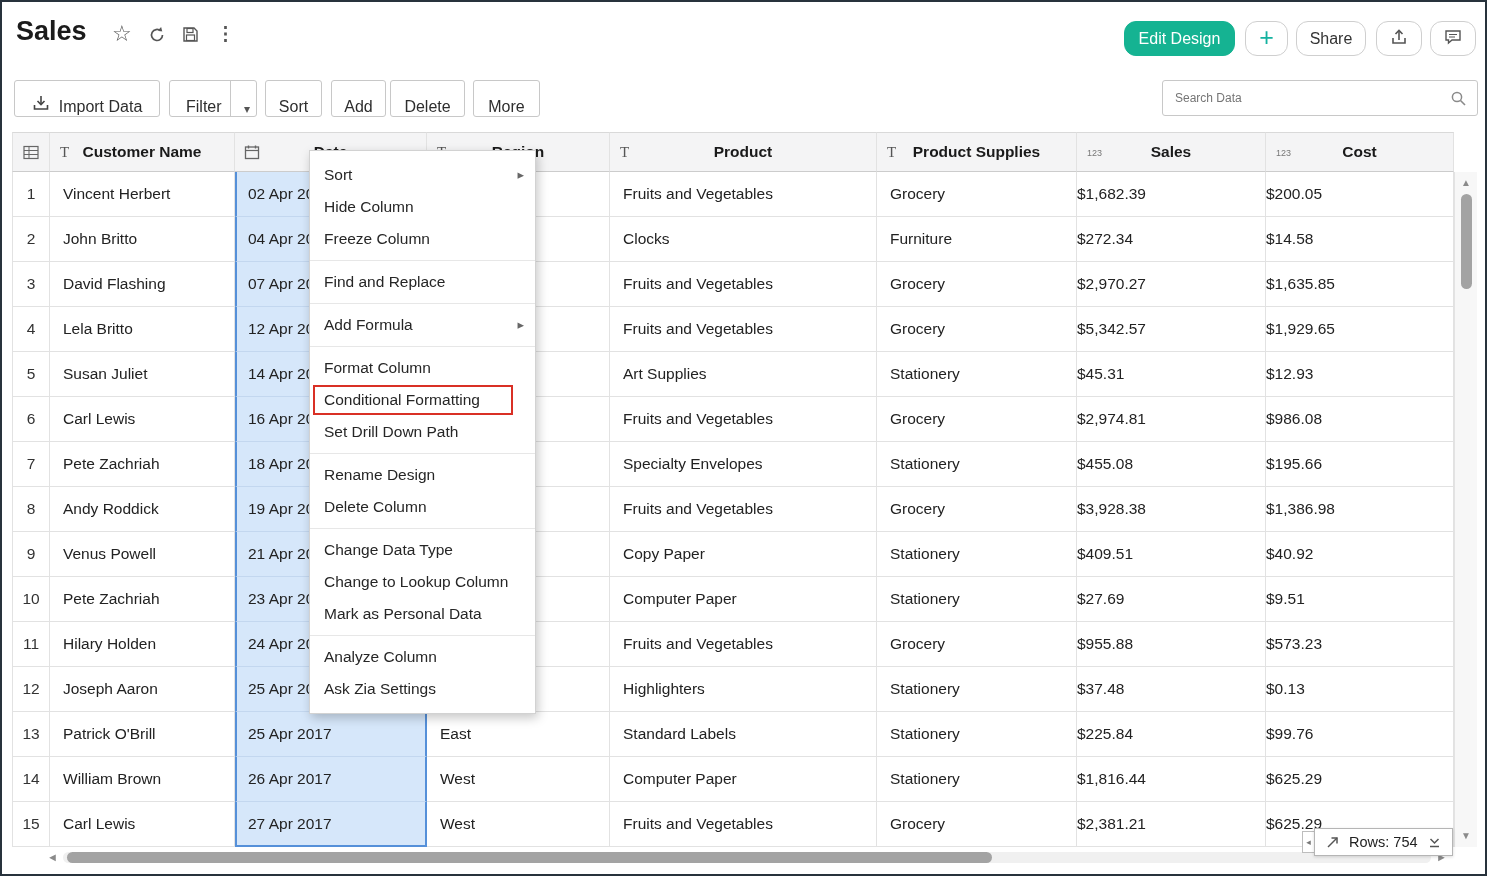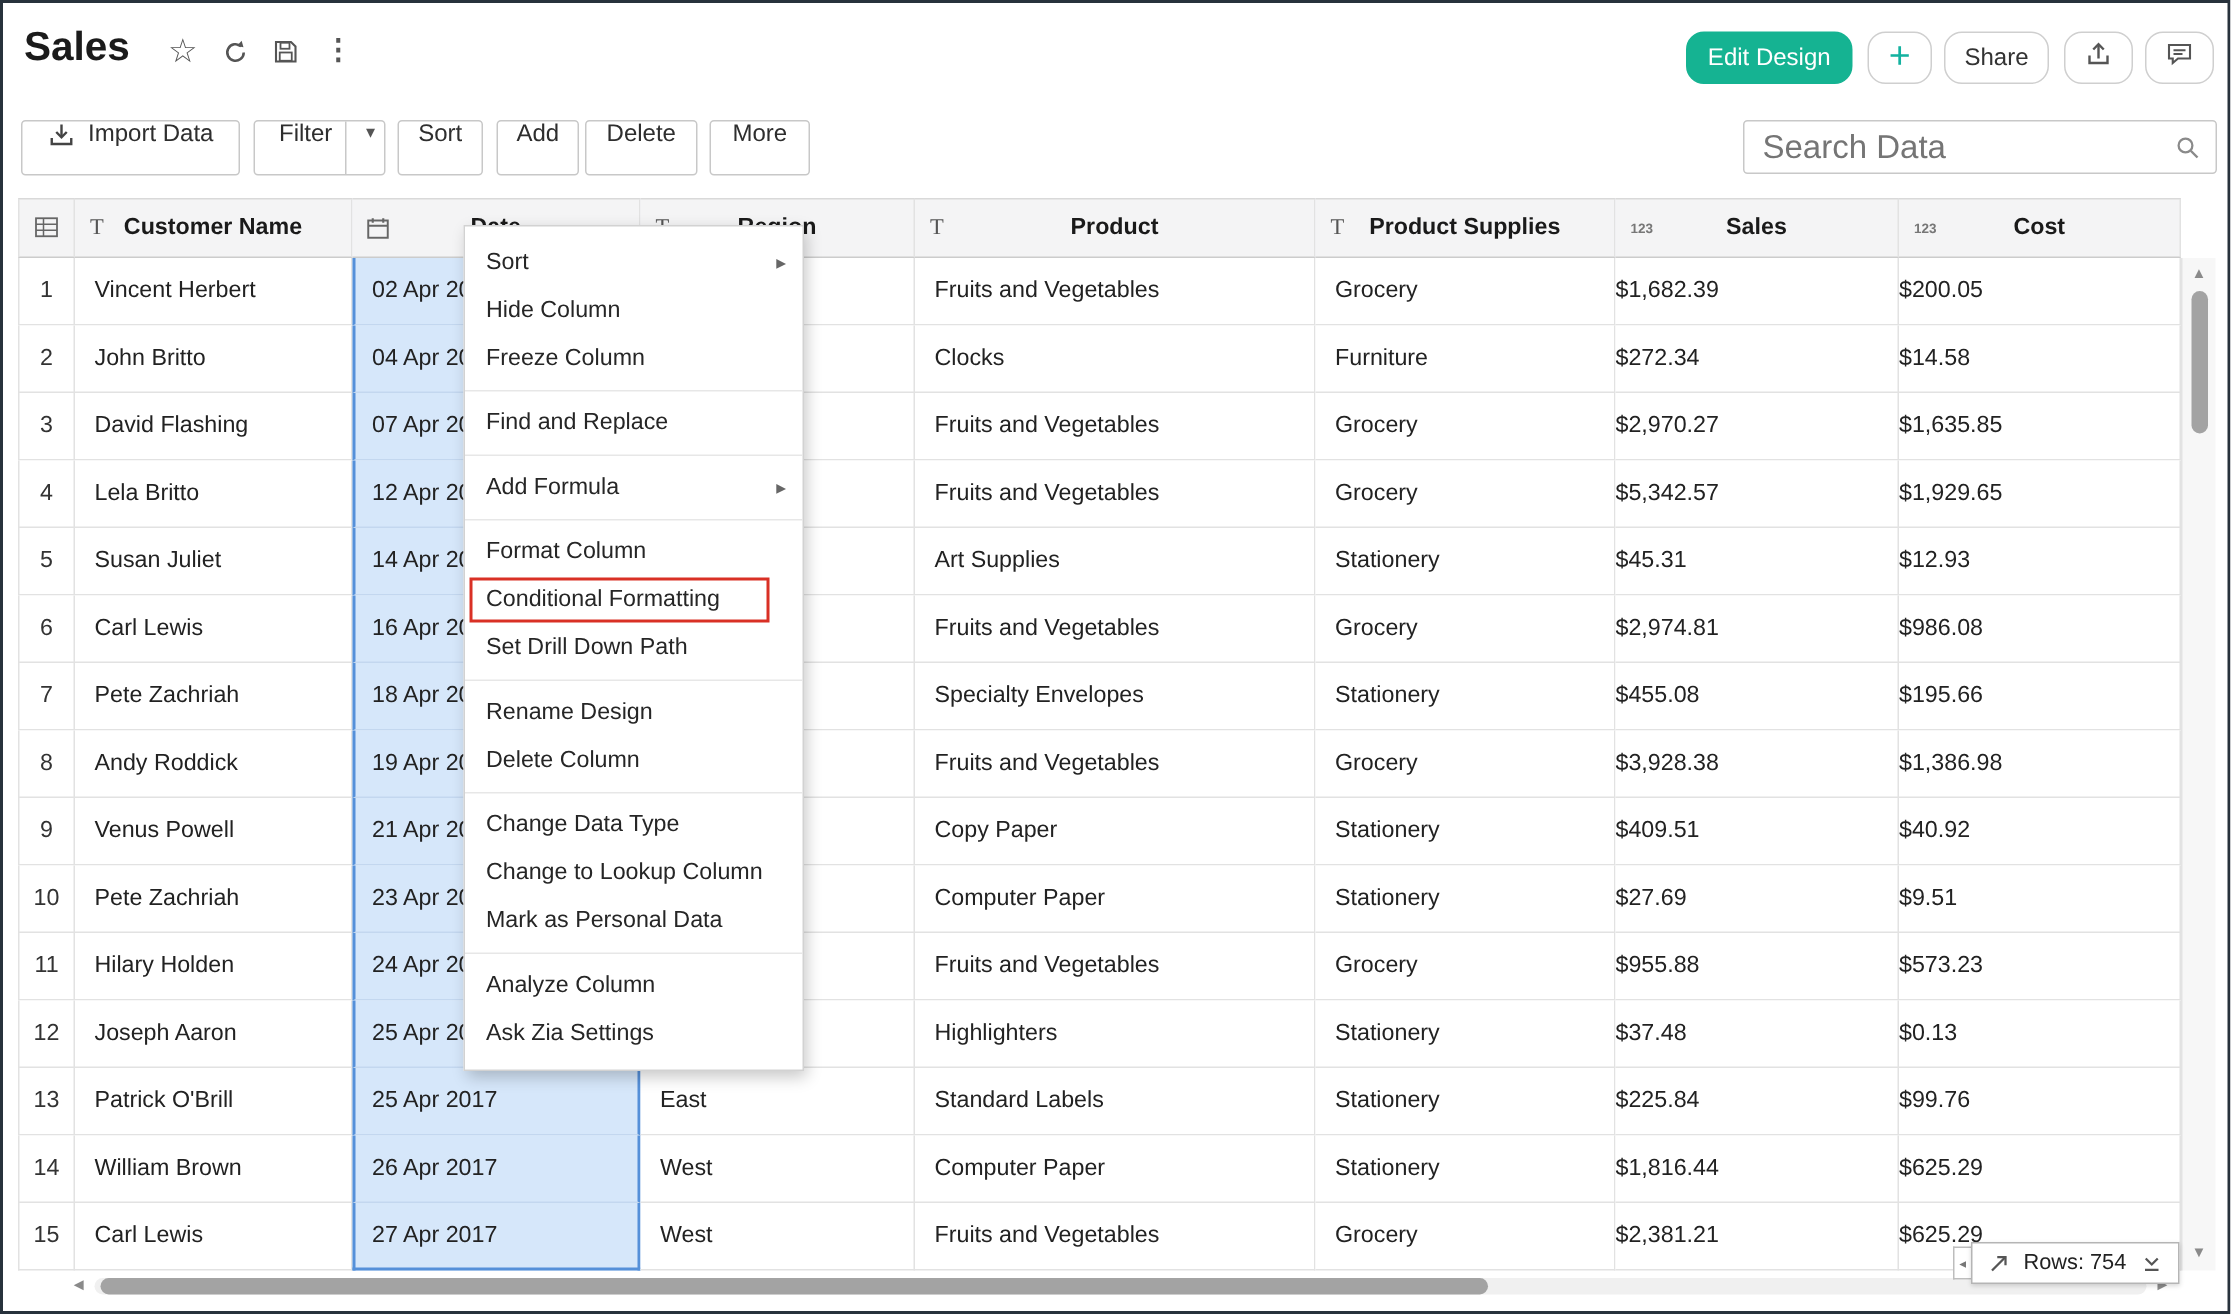--- a/index.html
+++ b/index.html
@@ -17,47 +17,47 @@
   .hbtn{position:absolute;top:19px;height:35px;border-radius:12px;font-family:Liberation Sans, sans-serif;font-size:16px;cursor:pointer;
         display:flex;align-items:center;justify-content:center;background:#fff;border:1px solid #cfcfcf;color:#333}
   .btn-edit{left:1122px;width:111px;background:#15b392;border:1px solid #15b392;color:#fff}
   .btn-plus{left:1243px;width:43px;color:#14b2a0;font-size:25px;padding-bottom:3px}
   .btn-share{left:1294px;width:70px}
   .btn-export{left:1374px;width:46px}
   .btn-comment{left:1428px;width:46px}
 
   
   .t-btn{position:absolute;top:78px;height:37px;background:#fff;border:1px solid #c8c8c8;border-radius:3px;
-         font-size:16px;color:#2e2e2e;display:flex;align-items:flex-start;justify-content:center;gap:9px;
+         font-size:16px;color:#2e2e2e;display:flex;align-items:flex-end;justify-content:center;gap:9px;
          font-family:inherit;cursor:pointer}
   .b-import{left:12px;width:146px}
   .b-filter{left:167px;width:88px;justify-content:flex-start;padding-left:16px;position:absolute}
   .fdiv{position:absolute;right:25px;top:0;bottom:0;width:1px;background:#c8c8c8}
   .farr{position:absolute;right:6px;font-size:12px;color:#555}
   .b-sort{left:263px;width:57px}
   .b-add{left:329px;width:55px}
   .b-delete{left:388px;width:75px}
   .b-more{left:471px;width:67px}
   .search{position:absolute;left:1160px;top:78px;width:316px;height:36px;border:1px solid #c8c8c8;border-radius:3px;background:#fff}
-  .search input{border:none;outline:none;width:calc(100% - 38px);height:100%;padding-left:12px;font-size:22px;
+  .search input{border:none;outline:none;width:calc(100% - 38px);height:100%;padding-left:12px;font-size:12px;
                 color:#333;font-family:inherit;background:transparent}
   .search .mag{position:absolute;right:10px;top:9px}
 
   
   .table{position:absolute;left:10px;top:130px;width:1442px}
   .trow{display:grid;grid-template-columns:38px 185px 192px 183px 267px 200px 189px 188px;height:45px}
   .trow.thead{height:40px}
   .cell{border-right:1px solid #e2e2e2;border-bottom:1px solid #e2e2e2;font-size:15.5px;line-height:44px;
         white-space:nowrap;overflow:hidden;background:#fff;color:#222}
   .cell.first{border-left:1px solid #e2e2e2;text-align:center;color:#333}
   .thead .cell{line-height:38px;background:#f4f4f5;font-weight:700;color:#1a1a1a;
                border-bottom:1px solid #cccccc;border-top:1px solid #d9d9d9;position:relative;text-align:center}
   .tl{padding-left:13px}
   .tr{padding-right:14px}
-  .hic{position:absolute;left:9px;top:50%;transform:translateY(-50%);display:inline-flex;font-weight:700}
+  .hic{position:absolute;left:9px;top:50%;transform:translateY(-50%);display:inline-flex;font-weight:400}
   .tic{position:absolute;left:10px;top:0;line-height:38px;font-family:"Liberation Serif",serif;
        font-size:15px;color:#555;font-weight:400}
   .thead .cell.first .hic{position:static;transform:none;vertical-align:middle}
   .datec{background:#d6e7fa;border-left:2px solid #5590d9;border-right:2px solid #5590d9;
          padding-left:11px;border-bottom:1px solid #c3d7ef}
   .lastrow .datec{border-bottom:2px solid #5590d9}
 
   
   .ctx{position:absolute;left:307px;top:148px;width:227px;background:#fff;border:1px solid #d2d2d2;
        box-shadow:2px 4px 10px rgba(0,0,0,.22);padding:8px 0;z-index:40}

